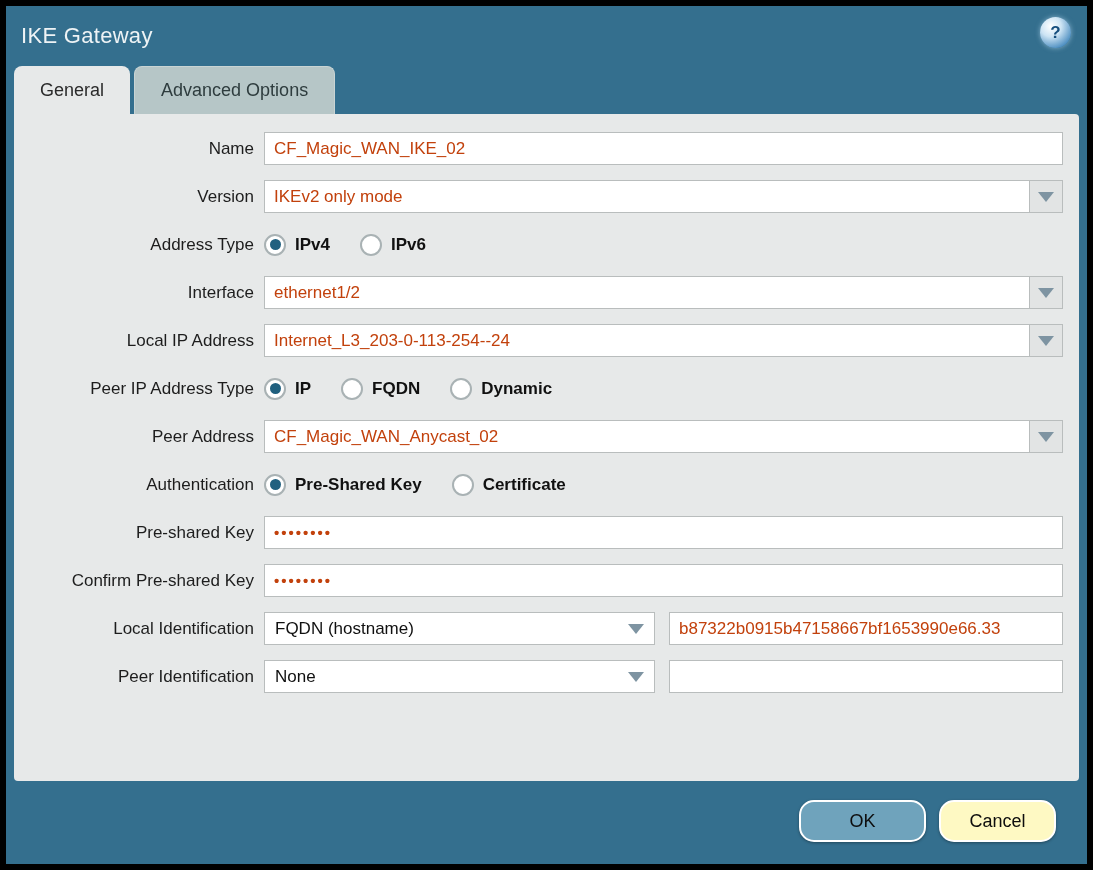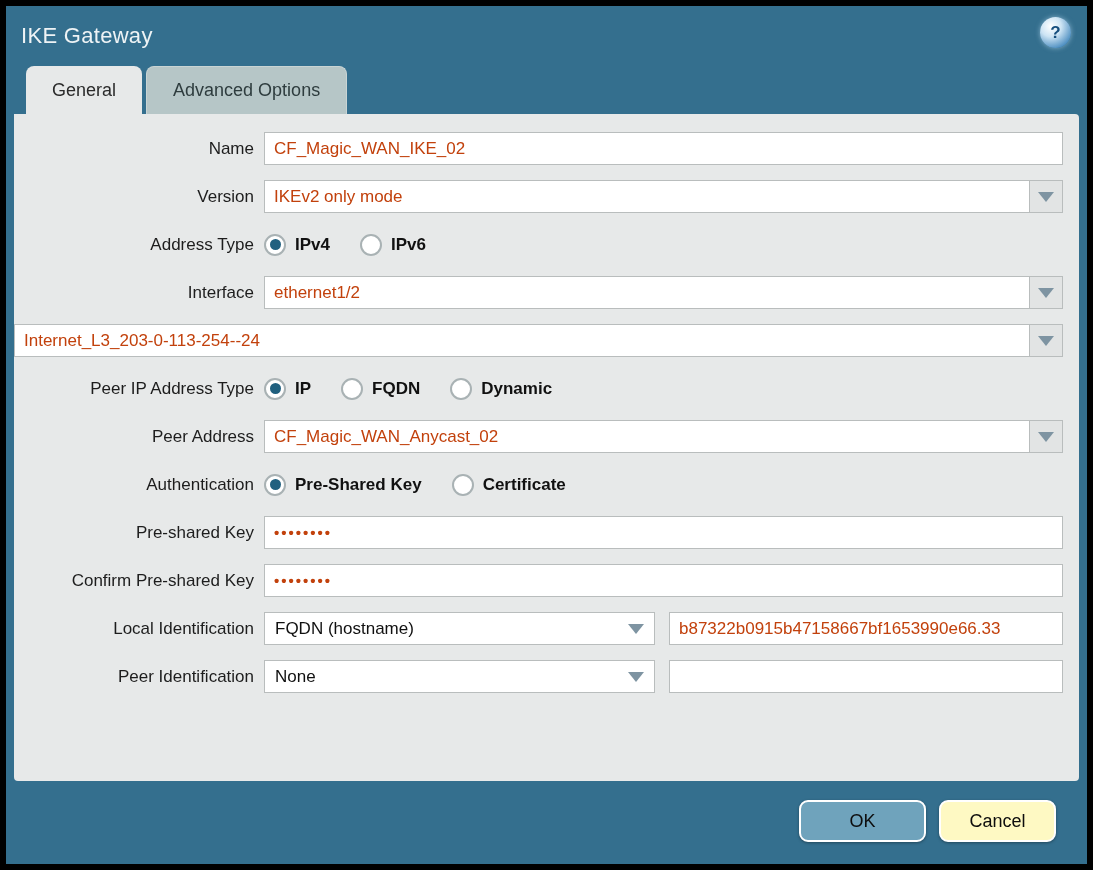--- a/index.html
+++ b/index.html
@@ -11,21 +11,21 @@
   
   .titlebar { height:60px; display:flex; align-items:center; padding-left:15px; position:relative; }
   .title { font-size:22px; color:#eef3f5; letter-spacing:.3px; }
   .help-btn { position:absolute; top:11px; right:16px; width:31px; height:31px; border-radius:50%;
     background:radial-gradient(circle at 35% 30%, #ffffff 0%, #cde4f4 35%, #4b8dc0 78%, #a7cfe9 100%);
     display:flex; align-items:center; justify-content:center; cursor:pointer;
     box-shadow:0 0 5px rgba(200,230,250,.55); }
   .help-btn span { color:#164e7d; font-weight:bold; font-size:17px; line-height:1; }
 
   
-  .tabs { display:flex; gap:4px; height:48px; padding-left:20px; }
+  .tabs { display:flex; gap:4px; height:48px; padding-left:8px; }
   .tab { border-radius:8px 8px 0 0; padding:0 26px; display:flex; align-items:center; font-size:18px; cursor:pointer; }
   .tab.active { background:#e7e9e9; color:#2b2b2b; }
   .tab.inactive { background:#b6c6c7; color:#2e3c3e; border:1px solid #c9d4d4; border-bottom:none; }
 
   
   .panel { margin:0 8px; width:1065px; height:667px; background:#e7e9e9; border-radius:0 4px 4px 4px;
     padding:18px 16px 0 0; }
   .row { display:flex; align-items:center; height:33px; margin-bottom:15px; }
   .lbl { flex:0 0 250px; text-align:right; padding-right:10px; font-size:17px; color:#1d1d1d; white-space:nowrap; }
   .fld { flex:1; display:flex; align-items:center; height:33px; }
@@ -45,21 +45,21 @@
     display:flex; align-items:center; justify-content:space-between; padding:0 10px; font-size:17px; color:#101010; }
   .select + input.text { margin-left:14px; }
 
   .radio { width:22px; height:22px; border-radius:50%; background:#fff; border:2px solid #a9b2b4;
     display:inline-flex; align-items:center; justify-content:center; cursor:pointer; flex:0 0 22px; }
   .radio.checked::after { content:""; width:11px; height:11px; border-radius:50%; background:#20607f; }
   .radio-label { font-size:17px; color:#111; margin:0 30px 0 9px; white-space:nowrap;font-weight:bold; }
 
   
   .footer-buttons { position:absolute; right:31px; bottom:22px; display:flex; gap:13px; }
-  .btn { height:42px; border-radius:9px; border:2px solid #fff; font-family:"Liberation Sans", sans-serif;
+  .btn { height:42px; border-radius:15px; border:2px solid #fff; font-family:"Liberation Sans", sans-serif;
     font-size:18px; color:#0d0d0d; display:flex; align-items:center; justify-content:center;
     cursor:pointer; box-shadow:0 1px 3px rgba(0,0,0,.35); }
   .btn.ok { width:127px; background:#6fa3bc; }
   .btn.cancel { width:117px; background:#fef9c3; }
 </style>
 </head>
 <body>
 
 <div class="dialog">
 
@@ -112,20 +112,21 @@
         <div class="combo">
           <input class="text" type="text" value="ethernet1/2" style="">
           <div class="drop-btn">
             <span class="arrow"></span>
           </div>
         </div>
       </div>
     </div>
 
     <div class="row">
+      <div class="lbl">Local IP Address</div>
       <div class="fld">
         <div class="combo">
           <input class="text" type="text" value="Internet_L3_203-0-113-254--24" style="">
           <div class="drop-btn">
             <span class="arrow"></span>
           </div>
         </div>
       </div>
     </div>
 

